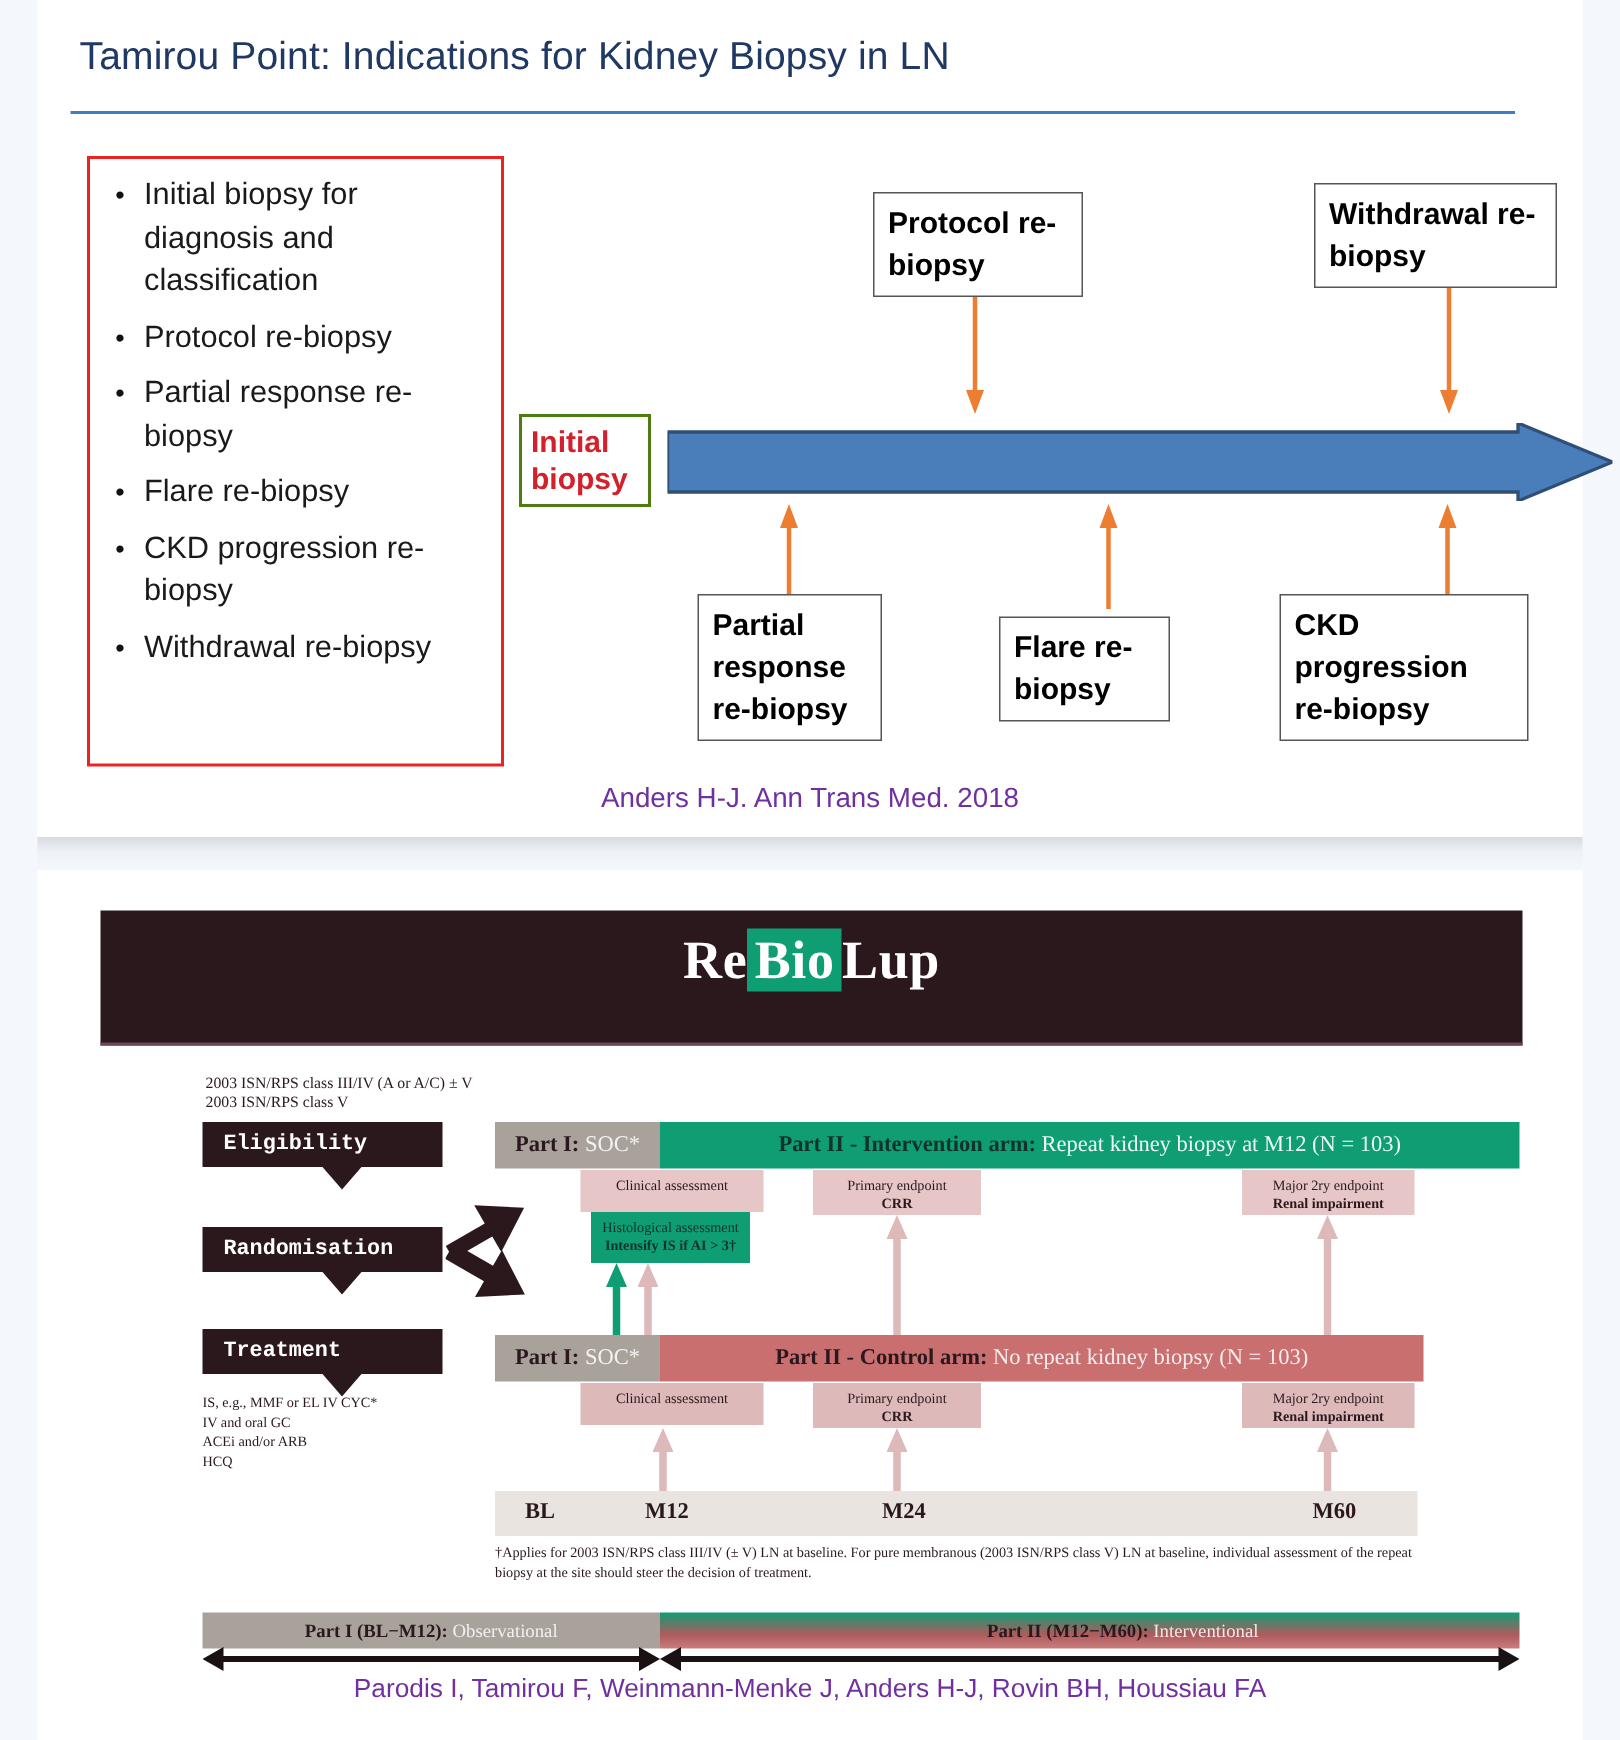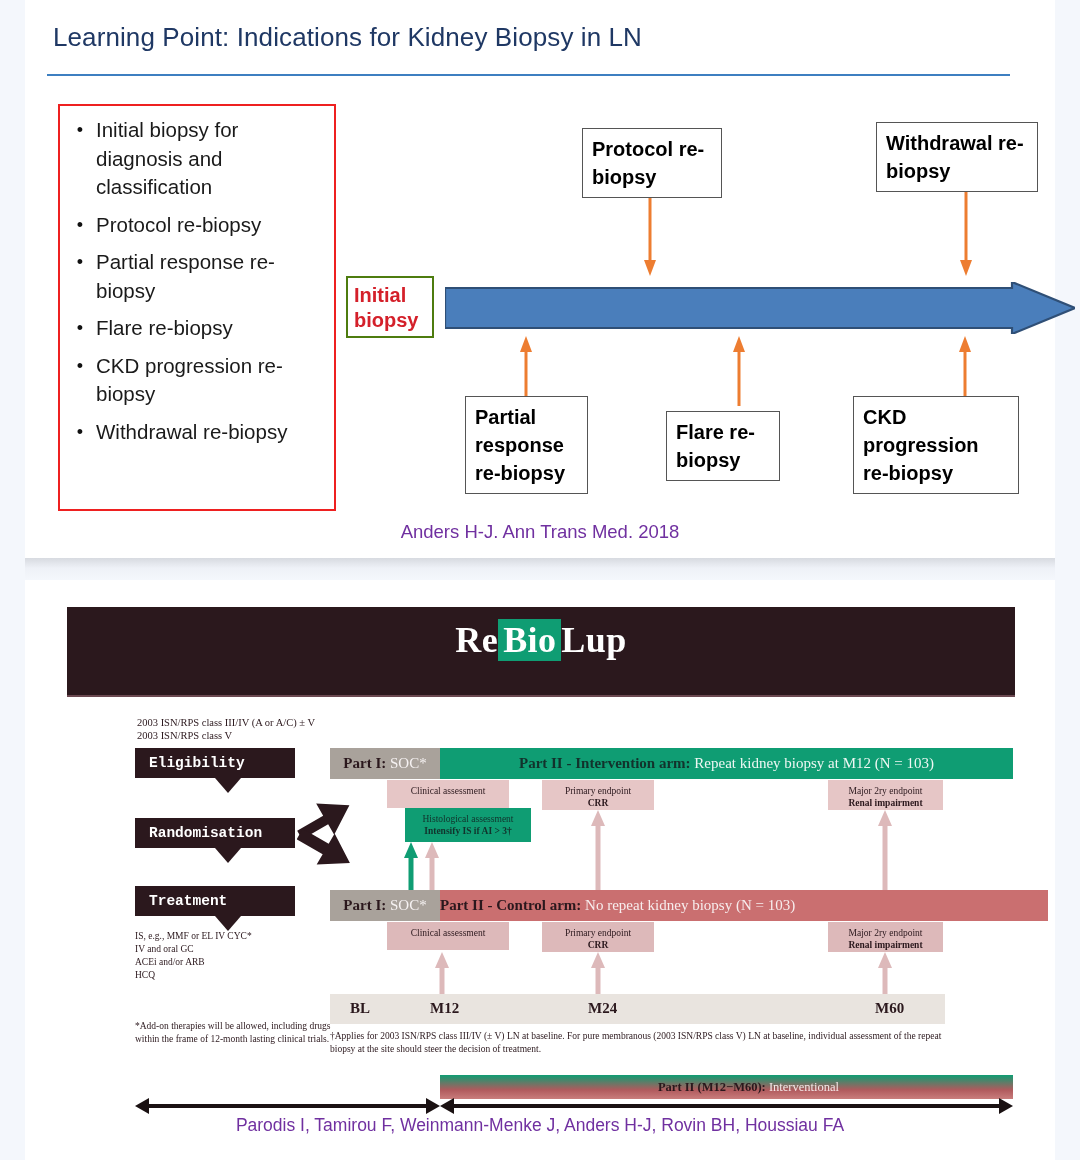--- a/index.html
+++ b/index.html
@@ -234,21 +234,21 @@
     text-align: center;
     font-size: 17.5px;
     color: #7030a0;
   }
 </style>
 </head>
 <body>
 
 <div id="slide1">
 
-  <div id="slide-title">Learning Point: Indications for Kidney Biopsy in LN</div>
+  <div id="slide-title">Tamirou Point: Indications for Kidney Biopsy in LN</div>
   <div id="title-rule"></div>
 
   <div id="bullet-box">
     <div class="bullet-row">
       <div class="bullet-dot">•</div>
       <div class="bullet-text">Initial biopsy for diagnosis and classification</div>
     </div>
     <div class="bullet-row">
       <div class="bullet-dot">•</div>
       <div class="bullet-text">Protocol re-biopsy</div>
@@ -354,21 +354,21 @@
       <span class="soc-word">SOC*</span>
     </div>
     <div class="arm-bar" style="left:415px; top:168px; width:573px; background:#0f9d73; text-align:center;">
       <span style="color:#12322c; font-weight:bold;">Part II - Intervention arm:</span>
       <span style="color:#eef7f3;">Repeat kidney biopsy at M12 (N = 103)</span>
     </div>
 
     <div class="assess-box pinkish" style="left:362px; top:200px; width:122px; height:28px;">
       <div>Clinical assessment</div>
     </div>
-    <div class="assess-box teal-box" style="left:380px; top:228px; width:126px; height:34px;">
+    <div class="assess-box teal-box" style="left:369px; top:228px; width:106px; height:34px;">
       <div>Histological assessment</div>
       <div style="font-weight:bold;">Intensify IS if AI &gt; 3†</div>
     </div>
     <div class="assess-box pinkish" style="left:517px; top:200px; width:112px; height:30px;">
       <div>Primary endpoint</div>
       <div style="font-weight:bold;">CRR</div>
     </div>
     <div class="assess-box pinkish" style="left:803px; top:200px; width:115px; height:30px;">
       <div>Major 2ry endpoint</div>
       <div style="font-weight:bold;">Renal impairment</div>
@@ -388,21 +388,21 @@
     </svg>
     <svg style="position:absolute; left:853px; top:230px; width:14px; height:80px;" viewBox="0 0 14 80">
       <line x1="7" y1="80" x2="7" y2="14" stroke="#ddb9ba" stroke-width="5"></line>
       <polygon points="7,0 0,16 14,16" fill="#ddb9ba"></polygon>
     </svg>
 
     <div class="soc-seg" style="left:305px; top:310px; width:110px;">
       <span>Part I:</span>
       <span class="soc-word">SOC*</span>
     </div>
-    <div class="arm-bar" style="left:415px; top:310px; width:608px; background:#ca6f70; ">
+    <div class="arm-bar" style="left:415px; top:310px; width:509px; background:#ca6f70; text-align:center;">
       <span style="color:#2b181d; font-weight:bold;">Part II - Control arm:</span>
       <span style="color:#f7eded;">No repeat kidney biopsy (N = 103)</span>
     </div>
 
     <div class="assess-box pink-light" style="left:362px; top:342px; width:122px; height:28px;">
       <div>Clinical assessment</div>
     </div>
     <div class="assess-box pink-light" style="left:517px; top:342px; width:112px; height:30px;">
       <div>Primary endpoint</div>
       <div style="font-weight:bold;">CRR</div>
@@ -425,23 +425,26 @@
       <polygon points="7,0 0,16 14,16" fill="#ddb9ba"></polygon>
     </svg>
 
     <div id="months-bar" style="left:305px; top:414px; width:615px;">
       <span style="left:20px;">BL</span>
       <span style="left:100px;">M12</span>
       <span style="left:258px;">M24</span>
       <span style="left:545px;">M60</span>
     </div>
 
-    <div class="footnote" style="left:110px; top:440px; width:205px;">*Add-on therapies will be allowed, including drugs within the frame of 12-month lasting clinical trials.</div>
     <div class="footnote" style="left:305px; top:450px; width:615px;">†Applies for 2003 ISN/RPS class III/IV (± V) LN at baseline. For pure membranous (2003 ISN/RPS class V) LN at baseline, individual assessment of the repeat biopsy at the site should steer the decision of treatment.</div>
 
+    <div id="partbar-left" style="left:110px; top:495px; width:305px;">
+      <span>Part I (BL−M12):</span>
+      <span class="obs">Observational</span>
+    </div>
     <div id="partbar-right" style="left:415px; top:495px; width:573px;">
       <span>Part II (M12−M60):</span>
       <span class="intv">Interventional</span>
     </div>
 
     <svg style="position:absolute; left:110px; top:515px; width:305px; height:22px;" viewBox="0 0 305 22">
       <line x1="10" y1="11" x2="295" y2="11" stroke="#1a1112" stroke-width="4"></line>
       <polygon points="0,11 14,3 14,19" fill="#1a1112"></polygon>
       <polygon points="305,11 291,3 291,19" fill="#1a1112"></polygon>
     </svg>

